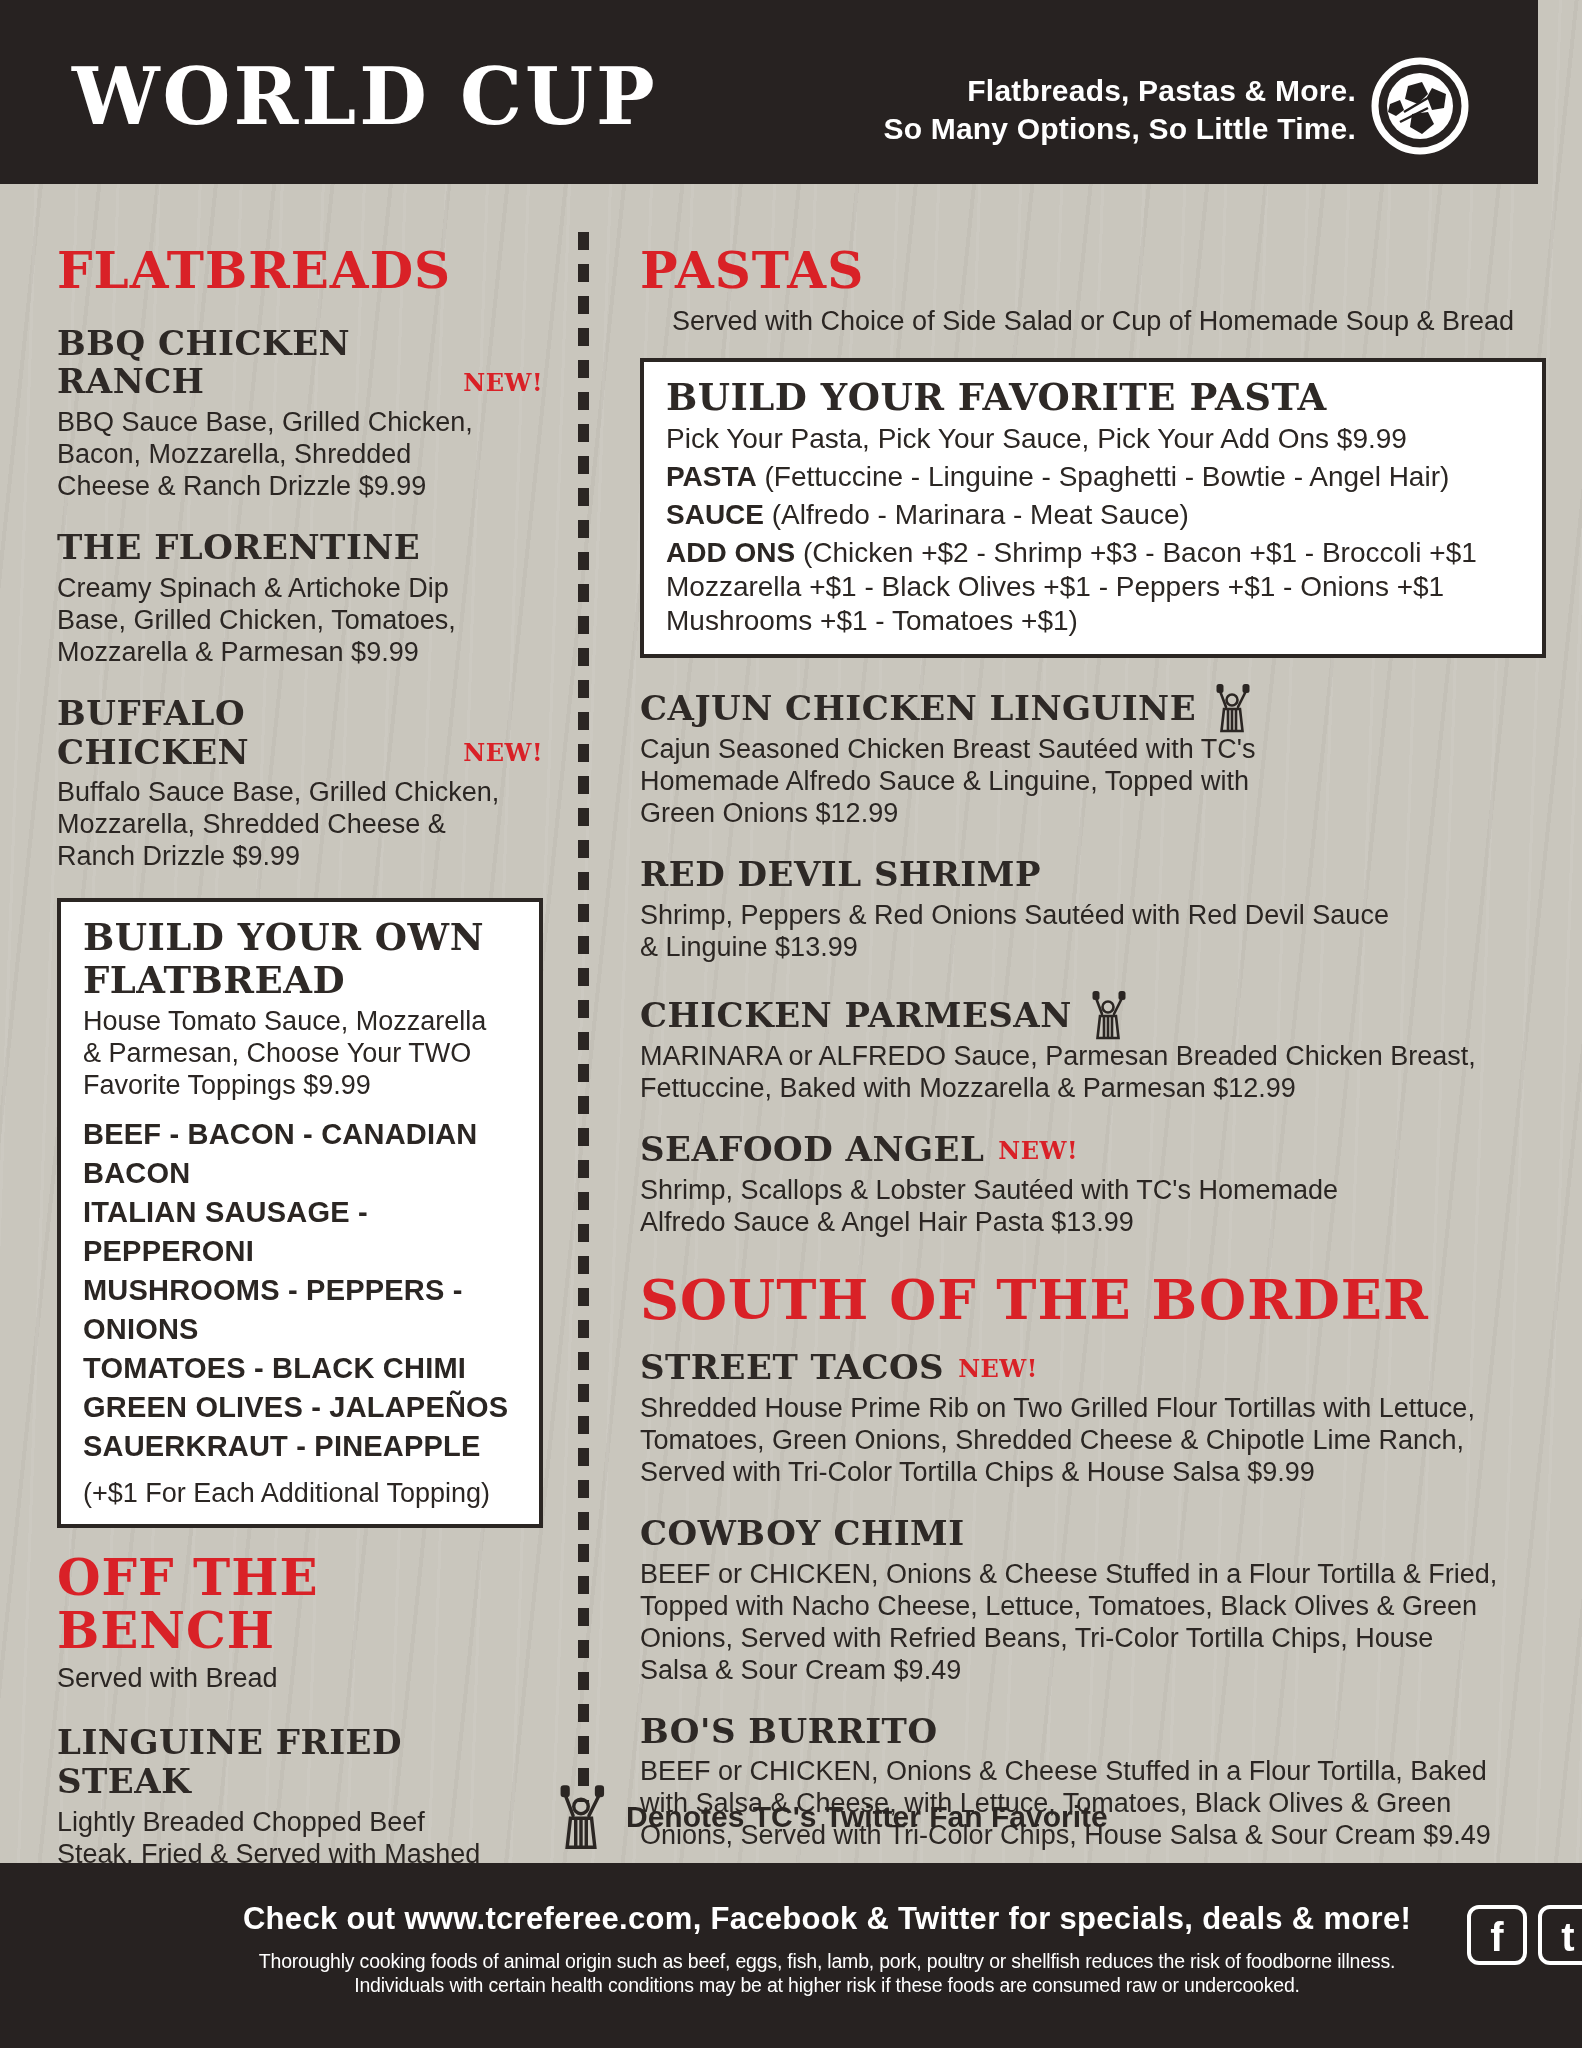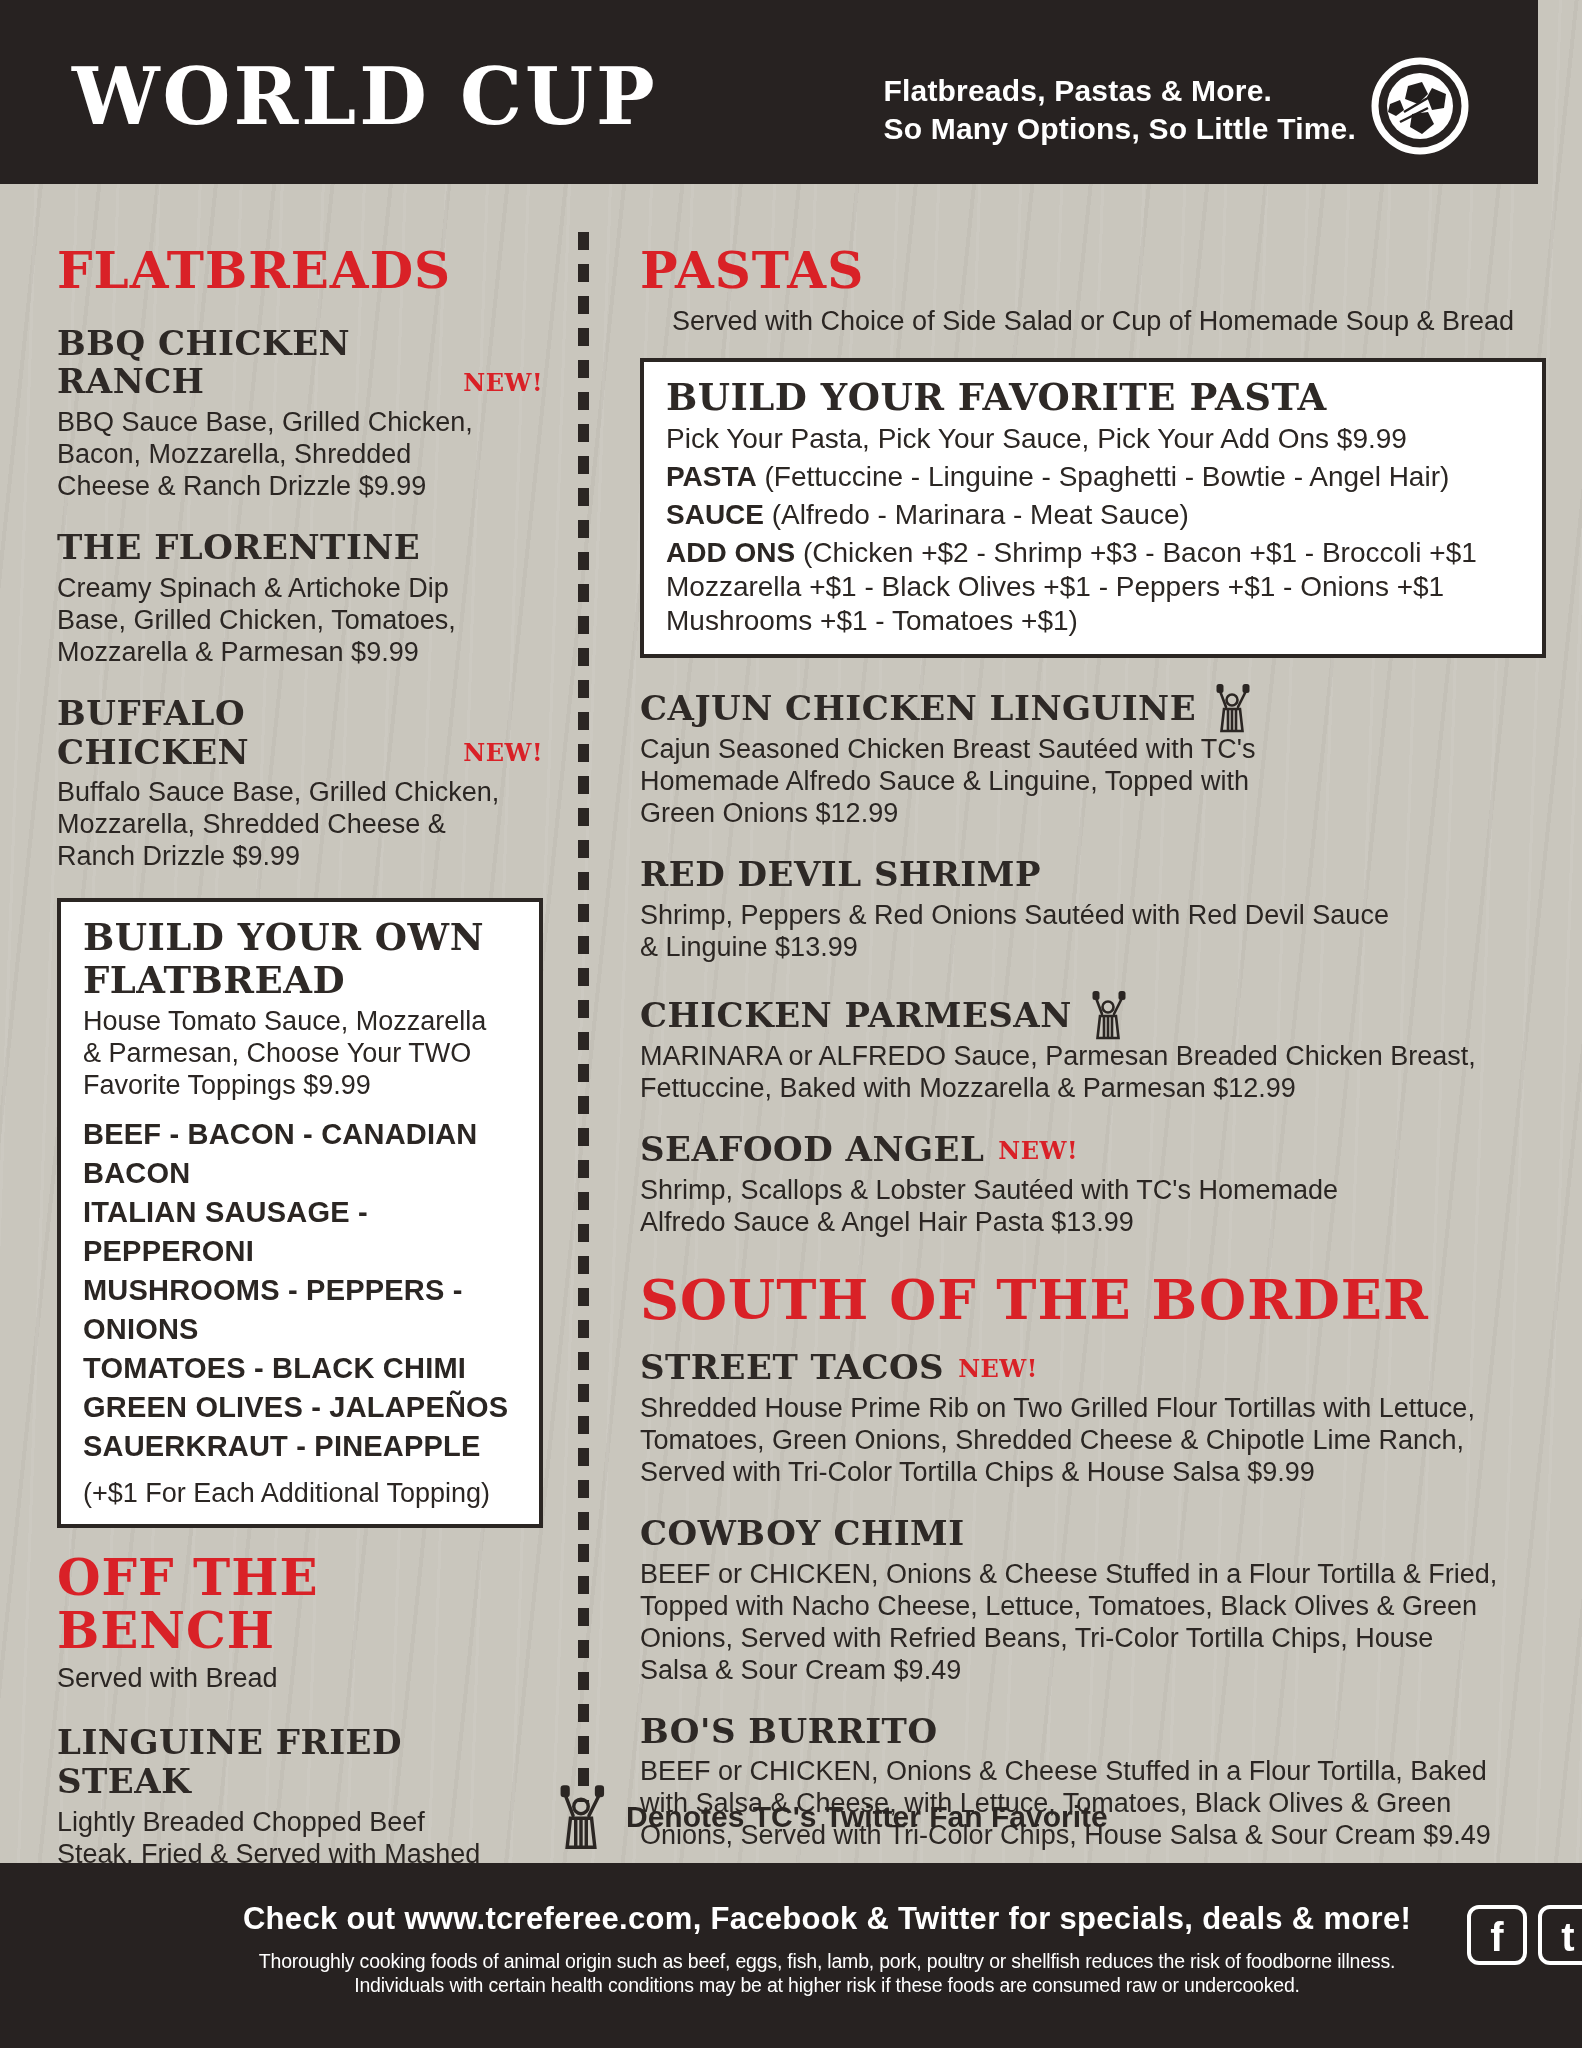--- a/index.html
+++ b/index.html
@@ -13,21 +13,21 @@
     color:#2b2623;
   }
   .slab{font-family:"DejaVu Serif","Liberation Serif",serif;font-weight:bold;}
 
   
   .header{position:absolute;top:0;left:0;width:1538px;height:184px;background:#272221;}
   .header-title{
     position:absolute;left:72px;top:58px;margin:0;color:#ffffff;
     font-size:78px;line-height:1;letter-spacing:3px;
   }
-  .tagline{position:absolute;right:182px;top:72px;text-align:left;color:#ffffff;
+  .tagline{position:absolute;right:182px;top:72px;text-align:right;color:#ffffff;
     font-weight:bold;font-size:30px;line-height:38px;letter-spacing:0.2px;}
   .ball{position:absolute;right:68px;top:52px;width:100px;height:108px;}
 
   
   .col-left{position:absolute;left:57px;top:245px;width:486px;}
   .col-right{position:absolute;left:640px;top:245px;width:906px;}
   .divider{
     position:absolute;left:578px;top:232px;width:11px;height:1570px;
     background:repeating-linear-gradient(to bottom,#2b2623 0 18px,rgba(0,0,0,0) 18px 32px);
   }

